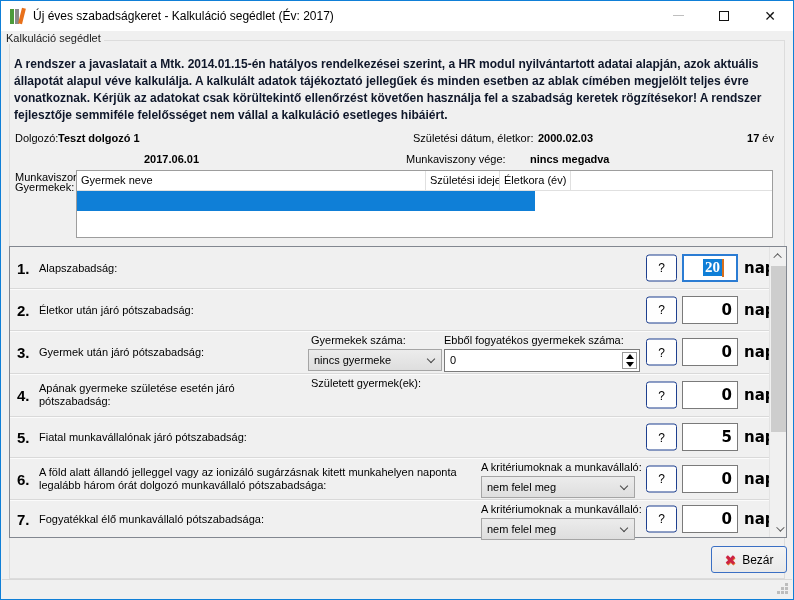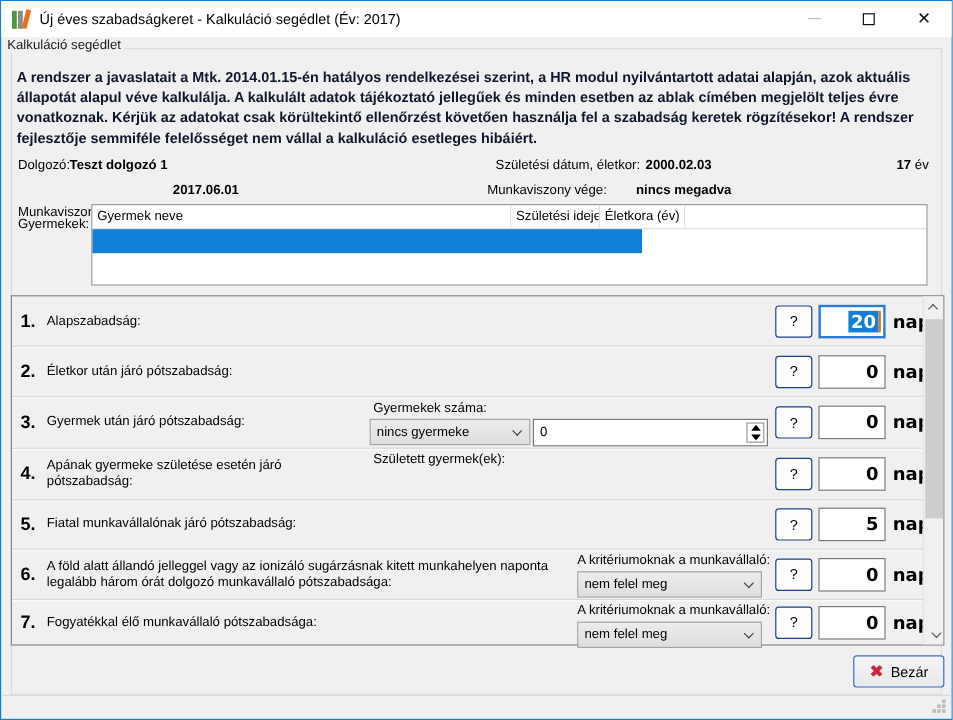--- a/index.html
+++ b/index.html
@@ -117,21 +117,21 @@
     width:31px; height:27px; background:#fefefe;
     border:1px solid #1d3f8f; border-radius:3px;
     font-size:12px; color:#000; display:flex; align-items:center; justify-content:center;
   }
   .value-box {
     position:absolute; left:672px; top:50%; transform:translateY(-50%);
     width:56px; height:28px; background:#fff; border:1px solid #7a7a7a;
     font-family:"DejaVu Sans", sans-serif; font-weight:bold; font-size:15px;
     display:flex; align-items:center; justify-content:flex-end; padding-right:5px;
   }
-  .value-box.focused { border:2px solid #2b7cd3; padding-right:2px; }
+  .value-box.focused { border:2px solid #2b7cd3; padding-right:12px;font-family:Liberation Serif, serif; }
   .value-box .sel { background:#0f7fd7; color:#fff; padding:0 2px; }
   .value-box .caret { width:2px; height:18px; background:#d8701e; }
   .row-unit {
     position:absolute; left:734px; top:50%; transform:translateY(-50%);
     font-weight:bold; font-size:15px; font-family:"DejaVu Sans", sans-serif;
   }
   
   .r3 .lbl-combo { left:301px; }
   .r3 .combo { left:298px; width:134px; }
   .r3 .lbl-spin { left:434px; }
@@ -245,20 +245,21 @@
             <span>0</span>
           </div>
         <span class="row-unit">nap</span>
       </div>
 
       <div class="calc-row r3">
         <span class="row-num">3.</span>
         <span class="row-label w-narrow">Gyermek után járó pótszabadság:</span>
         <span class="ctl-label lbl-combo">Gyermekek száma:</span>
         <div class="combo"><span>nincs gyermeke</span><span class="chev"></span></div>
+        <span class="ctl-label lbl-spin">Ebből fogyatékos gyermekek száma:</span>
         <div class="spin-edit"><span>0</span>
           <div class="spin-btns">
             <div class="spin-up">
                 <span class="tri-up"></span>
               </div>
             <div class="spin-down">
                 <span class="tri-down"></span>
               </div>
           </div>
         </div>

